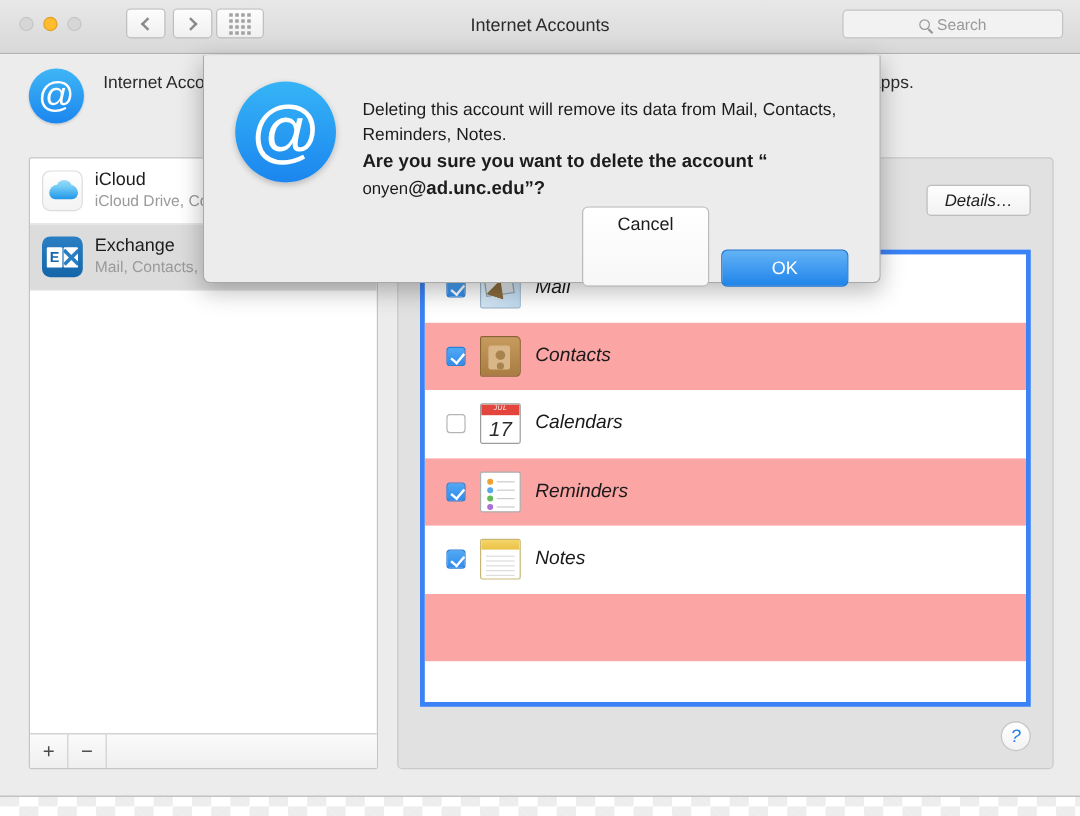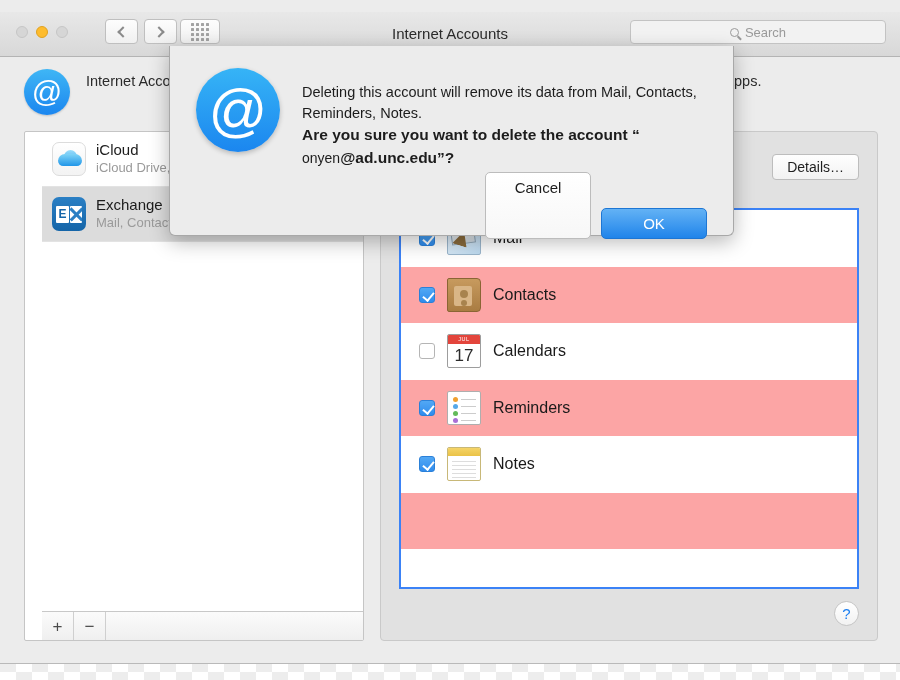--- a/index.html
+++ b/index.html
@@ -32,21 +32,20 @@
     border-right: none;
     overflow: hidden;
   }
 
   
   #toolbar {
     position: relative;
     height: 45px;
     background: linear-gradient(to bottom, #e8e8e8 0%, #d8d8d8 100%);
     border-bottom: 1px solid #b4b4b4;
-    margin-top: 12px;
   }
   .lights { position: absolute; left: 16px; top: 14px; display: flex; gap: 8px; }
   .light { width: 12px; height: 12px; border-radius: 50%; }
   .light.close  { background: #d6d6d6; border: 1px solid #c6c6c6; }
   .light.min    { background: #febc2e; border: 1px solid #e0a221; }
   .light.zoom   { background: #d6d6d6; border: 1px solid #c6c6c6; }
 
   .navgroup { position: absolute; left: 105px; top: 7px; display: flex; gap: 6px; }
   .navbtn {
     width: 33px; height: 25px; border-radius: 4px;
@@ -68,21 +67,21 @@
   .dotgrid { display: grid; grid-template-columns: repeat(4,3px); gap: 2px; }
   .dotgrid i { width: 3px; height: 3px; background: #a2a2a2; border-radius: 0.5px; display: block; }
 
   #win-title {
     position: absolute; left: 0; right: 0; top: 13px;
     text-align: center; font-size: 15px; color: #2b2b2b;
   }
 
   #search {
     position: absolute; right: 14px; top: 8px;
-    width: 256px; height: 24px; border-radius: 4px;
+    width: 184px; height: 24px; border-radius: 4px;
     background: #f2f2f2; border: 1px solid #c3c3c3;
     display: flex; align-items: center; justify-content: center; gap: 6px;
   }
   .mag { width: 9px; height: 9px; border: 1.6px solid #9a9a9a; border-radius: 50%; position: relative; }
   .mag::after { content:""; position:absolute; right:-4px; bottom:-3px; width:5px; height:1.6px; background:#9a9a9a; transform: rotate(45deg); }
   #search span { font-size: 13px; color: #9a9a9a; }
 
   
   #header { position: relative; height: 62px; padding: 12px 22px 0 24px; display: flex; gap: 16px; }
   #at-small {
@@ -91,23 +90,23 @@
     display: flex; align-items: center; justify-content: center;
     font-size: 30px; color: #fff; line-height: 1;
     box-shadow: 0 1px 2px rgba(0,0,0,.18);
   }
   #header-text { font-size: 14.5px; color: #2b2b2b; line-height: 1.45; padding-top: 2px; max-width: 760px; }
 
   
   #content { position: absolute; left: 24px; right: 22px; top: 131px; bottom: 22px; display: flex; gap: 16px; }
 
   #sidebar {
-    width: 340px; background: #ffffff;
+    width: 291px; background: #ffffff;
     border: 1px solid #c5c5c5; border-radius: 2px;
-    display: flex; flex-direction: column; overflow: hidden; padding-left: 17px;
+    display: flex; flex-direction: column; overflow: hidden;
   }
   #acct-list { flex: 1 1 auto; overflow: hidden; }
   .acct {
     display: flex; align-items: center; gap: 10px;
     padding: 8px 10px; height: 55px;
     border-bottom: 1px solid #e3e3e3;
   }
   .acct.selected { background: #dcdcdc; }
   .acct-ic { width: 34px; height: 34px; flex: none; border-radius: 7px; position: relative; }
   .icloud-ic { background: linear-gradient(to bottom,#ffffff,#f3f3f3); border: 1px solid #dcdcdc; }
@@ -140,31 +139,31 @@
   }
   .sb-btn {
     width: 32px; display: flex; align-items: center; justify-content: center;
     border-right: 1px solid #cfcfcf; font-size: 17px; color: #4a4a4a; line-height: 1;
   }
   .sb-fill { flex: 1; }
 
   #rightpane {
     flex: 1; background: #e1e1e1;
     border: 1px solid #c9c9c9; border-radius: 4px;
-    position: relative; padding: 16px;
+    position: relative; padding: 16px; font-style: italic;
   }
   #details-btn {
     position: absolute; right: 18px; top: 22px;
     padding: 4px 14px; font-size: 14px; color: #1f1f1f;
     background: linear-gradient(to bottom,#fefefe,#f2f2f2);
     border: 1px solid #bdbdbd; border-radius: 4px;
   }
   #svc-box {
     position: absolute; left: 18px; right: 18px; top: 76px; height: 381px;
-    background: #fff; border: 2px solid #3b82f6; overflow: hidden;
+    background: #fff; border: 4px solid #3b82f6; overflow: hidden;
   }
   .svc-row { display: flex; align-items: center; gap: 12px; height: 56.5px; padding: 0 14px 0 18px; }
   .svc-row.alt { background: #fca5a5; }
   .cbx {
     width: 16px; height: 16px; border-radius: 3px; flex: none; position: relative;
   }
   .cbx.on { background: linear-gradient(to bottom,#52a8f4,#2f8ced); border: 1px solid #2b80d8; }
   .cbx.on::after {
     content:""; position:absolute; left:4.5px; top:2px; width:5px; height:9px;
     border-right: 2px solid #fff; border-bottom: 2px solid #fff; transform: rotate(40deg);

